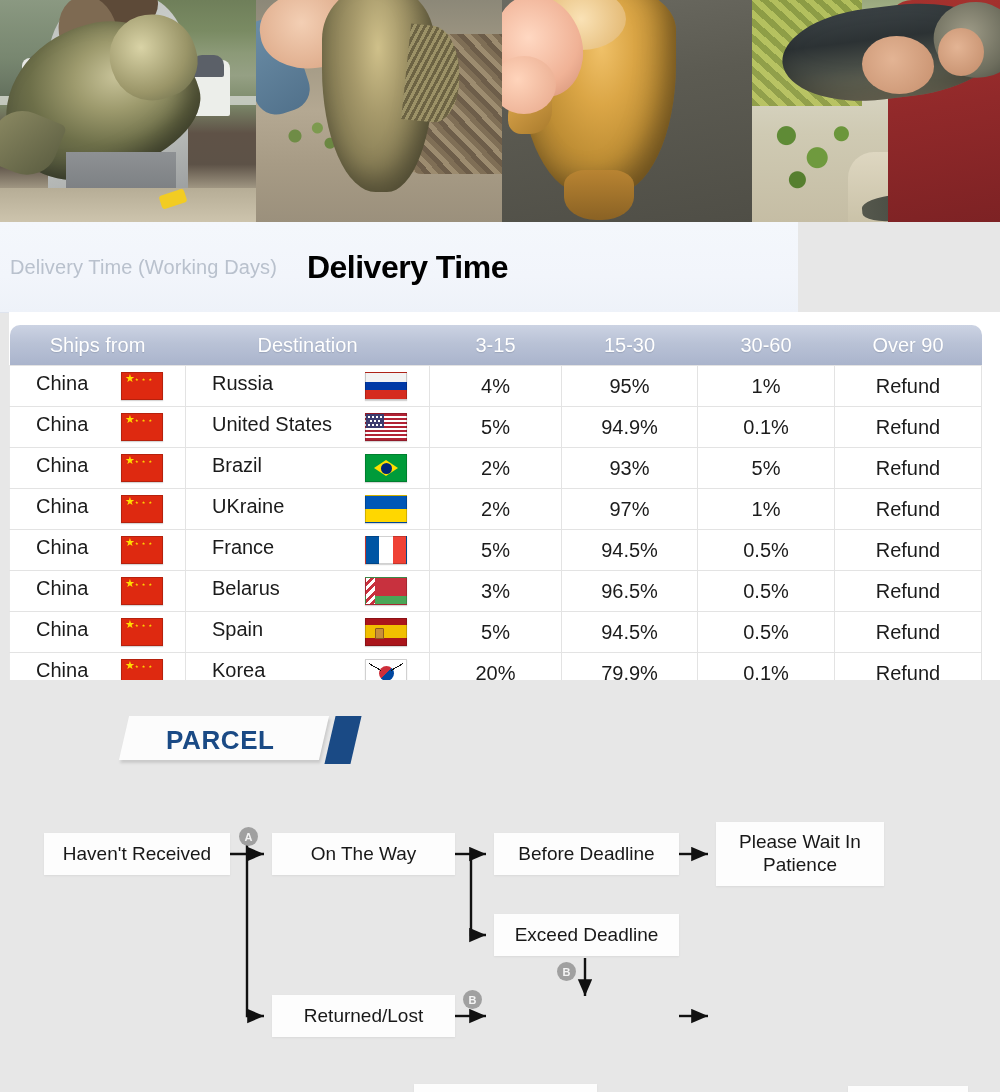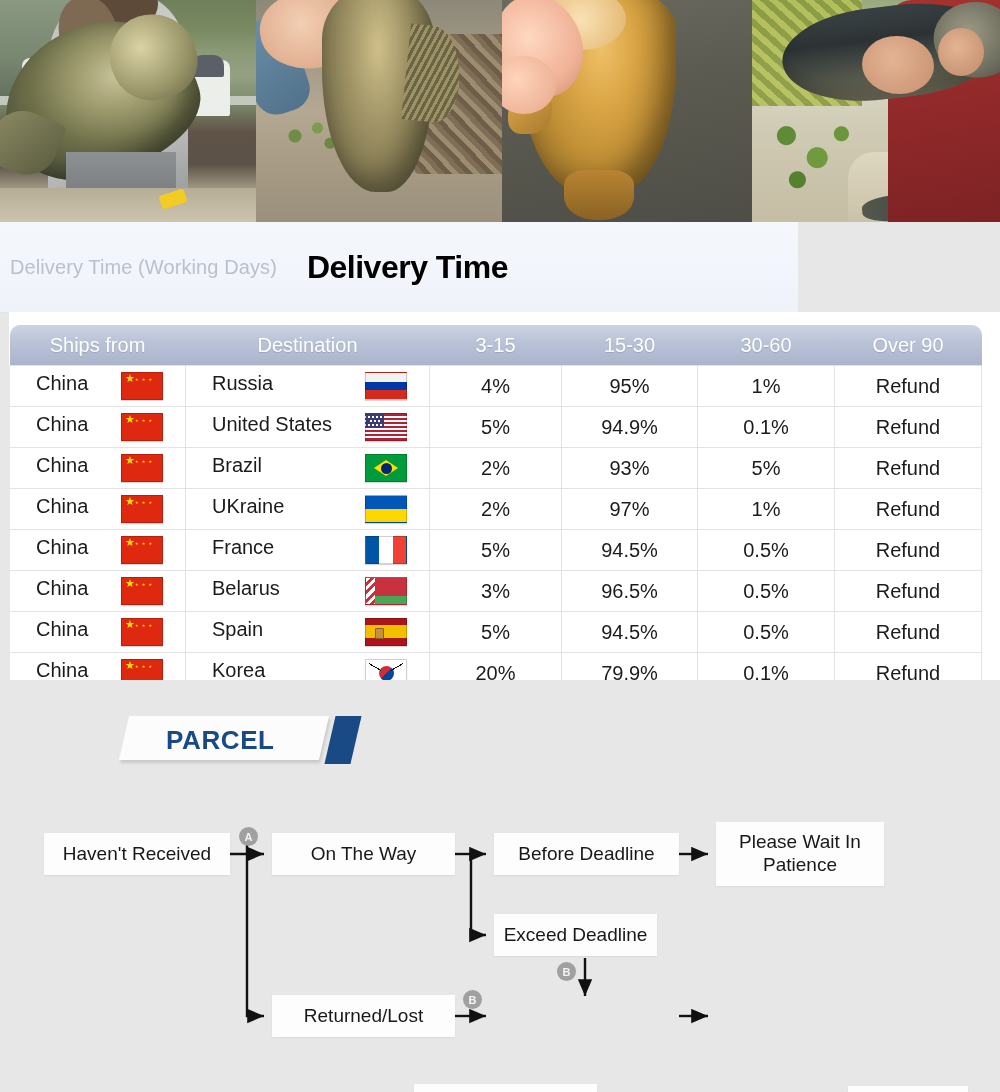--- a/index.html
+++ b/index.html
@@ -749,21 +749,21 @@
       </div>
 
       <div class="node" style="left:494px; top:153px; width:185px; height:42px;">
         <span>Before Deadline</span>
       </div>
 
       <div class="node" style="left:716px; top:142px; width:152px; height:64px; padding:0 8px;">
         <span>Please Wait In Patience</span>
       </div>
 
-      <div class="node" style="left:494px; top:234px; width:163px; height:42px;">
+      <div class="node" style="left:494px; top:234px; width:185px; height:42px;">
         <span>Exceed Deadline</span>
       </div>
 
       <div class="node" style="left:272px; top:315px; width:183px; height:42px;">
         <span>Returned/Lost</span>
       </div>
 
 
 
       <div class="badge" style="left:239px; top:147px;">

